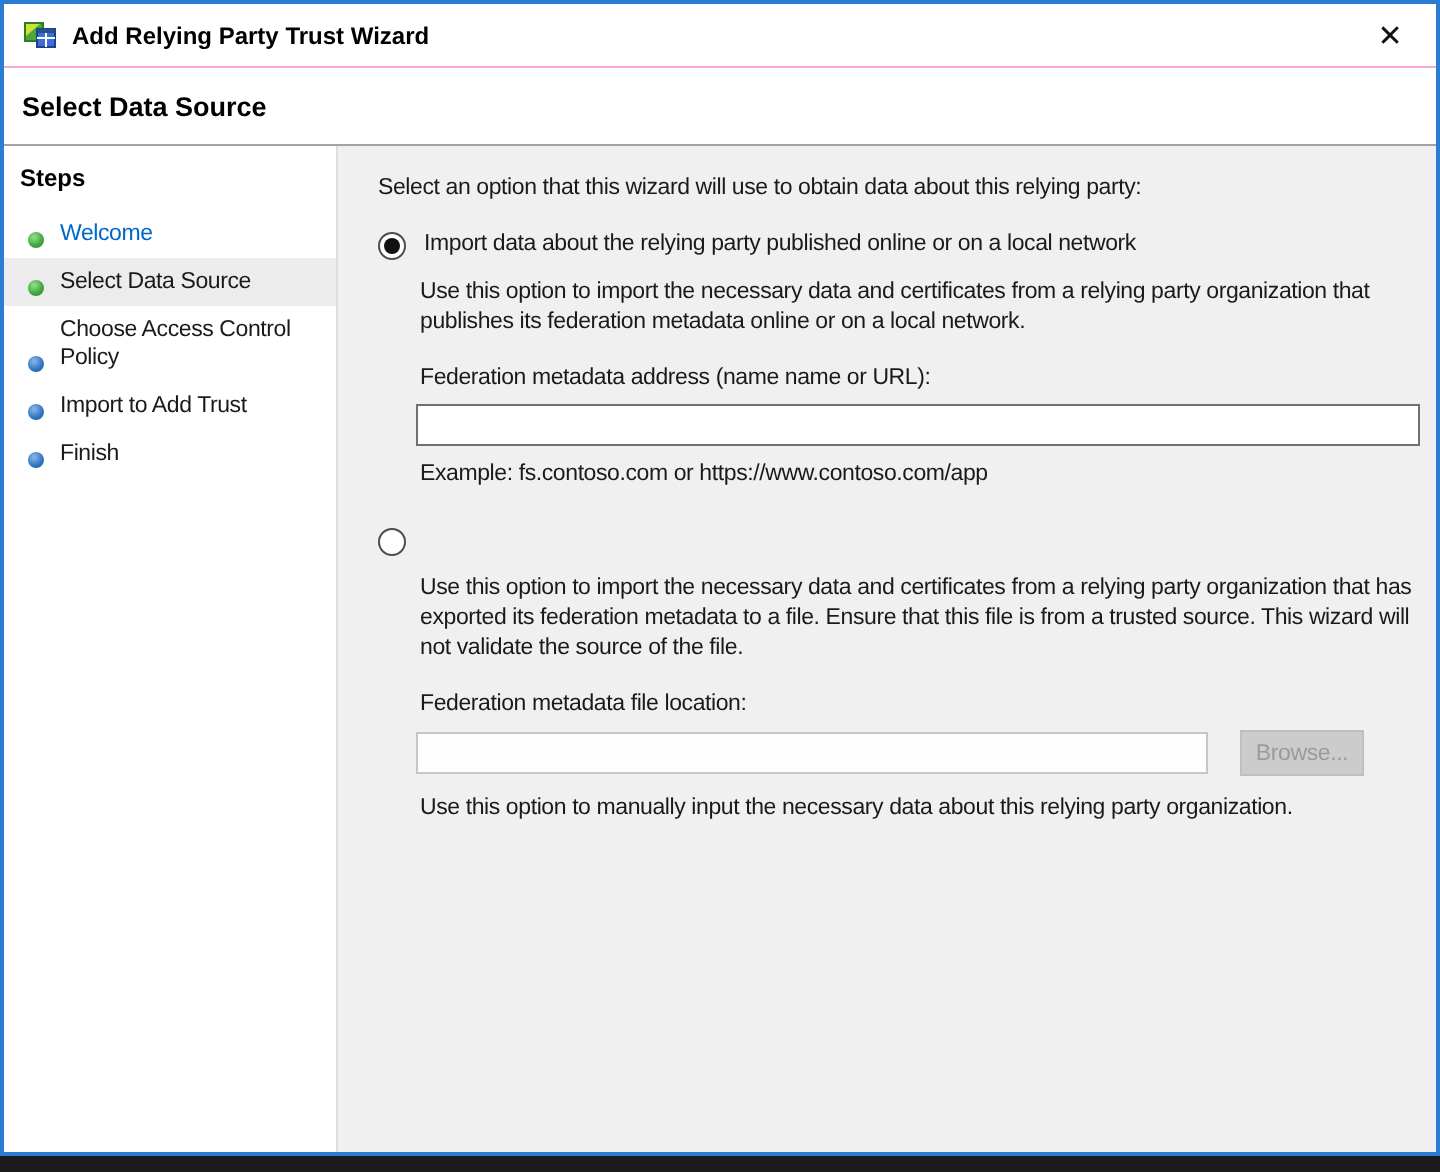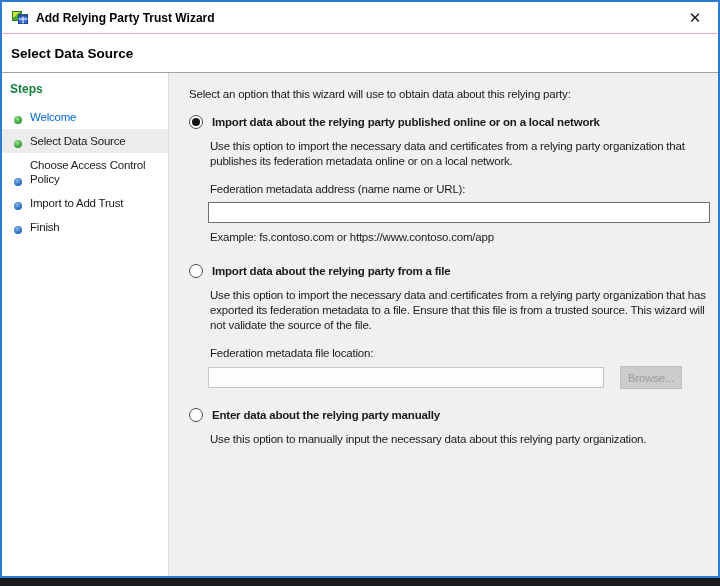--- a/index.html
+++ b/index.html
@@ -32,41 +32,41 @@
     padding-left:9px;background:#ffffff;border-bottom:1px solid #a3a3a3;
   }
   .page-header h1{margin:0;font-size:13.5px;font-weight:bold;color:#000;letter-spacing:0;}
 
   
   .body{flex:1;display:flex;min-height:0;}
   .sidebar{
     width:167px;flex:0 0 167px;background:#ffffff;border-right:1px solid #dedede;
     box-sizing:border-box;padding-top:5px;
   }
-  .sidebar-title{font-size:12px;font-weight:bold;color:#15803d;padding:4px 24px 9px 8px;}
+  .sidebar-title{font-size:12px;font-weight:bold;color:#000000;padding:4px 24px 9px 8px;}
   .step-item{
     display:flex;align-items:flex-end;gap:8px;
     padding:5px 6px 5px 12px;font-size:11.5px;letter-spacing:-0.2px;
     color:#1a1a1a;line-height:14px;
   }
   .step-item .bullet{
     width:8px;height:8px;border-radius:50%;flex:0 0 8px;margin-top:3px;
   }
   .bullet.completed{background:radial-gradient(circle at 38% 32%, #9adf8f 0%, #3aa53a 60%, #2c8a2c 100%);}
   .bullet.upcoming{background:radial-gradient(circle at 38% 32%, #8cb8e8 0%, #2b74c0 60%, #1f62ad 100%);}
   .step-item.completed .step-label{color:#0066cc;}
   .step-item.current{background:#ececec;}
 
   .right{flex:1;display:flex;flex-direction:row;background:#f0f0f0;min-width:0;}
   .content{
     flex:1;padding:14px 11px 0 20px;font-size:11.5px;letter-spacing:-0.2px;
     color:#1a1a1a;line-height:15px;
   }
   .intro{margin:0 0 2px 0;}
-  .option-row{display:flex;align-items:flex-start;gap:9px;margin-top:13px;font-weight:bold;}
+  .option-row{display:flex;align-items:center;gap:9px;margin-top:13px;}
   .radio{
     width:12px;height:12px;border:1px solid #4d4d4d;border-radius:50%;
     background:#fff;flex:0 0 12px;position:relative;margin-top:0px;
   }
   .radio.checked::after{
     content:"";position:absolute;left:2px;top:2px;right:2px;bottom:2px;
     border-radius:50%;background:#111;
   }
   .option-desc{margin:9px 0 0 21px;max-width:497px;}
   .field-label{margin:13px 0 0 21px;}
@@ -156,33 +156,28 @@
           <span class="radio checked"></span>
           <span>Import data about the relying party published online or on a local network</span>
         </div>
         <div class="option-desc">Use this option to import the necessary data and certificates from a relying party organization that publishes its federation metadata online or on a local network.</div>
         <div class="field-label">Federation metadata address (name name or URL):</div>
         <input class="address-input" type="text" value="" style="">
         <div class="example">Example: fs.contoso.com or https://www.contoso.com/app</div>
 
         <div class="option-row section-gap">
           <span class="radio"></span>
-          <span>Import data about the relying party from a file</span>
         </div>
         <div class="option-desc">Use this option to import the necessary data and certificates from a relying party organization that has exported its federation metadata to a file. Ensure that this file is from a trusted source.  This wizard will not validate the source of the file.</div>
         <div class="field-label">Federation metadata file location:</div>
         <div class="file-row">
           <input class="file-input" type="text" disabled="" value="" style="">
           <button class="btn browse-btn" disabled="">Browse...</button>
         </div>
 
-        <div class="option-row section-gap">
-          <span class="radio"></span>
-          <span>Enter data about the relying party manually</span>
-        </div>
         <div class="option-desc">Use this option to manually input the necessary data about this relying party organization.</div>
       </div>
 
       <div class="footer">
         <button class="btn btn-previous">&lt; Previous</button>
         <button class="btn btn-next" disabled="">Next &gt;</button>
         <button class="btn btn-cancel">Cancel</button>
       </div>
     </div>
   </div>

